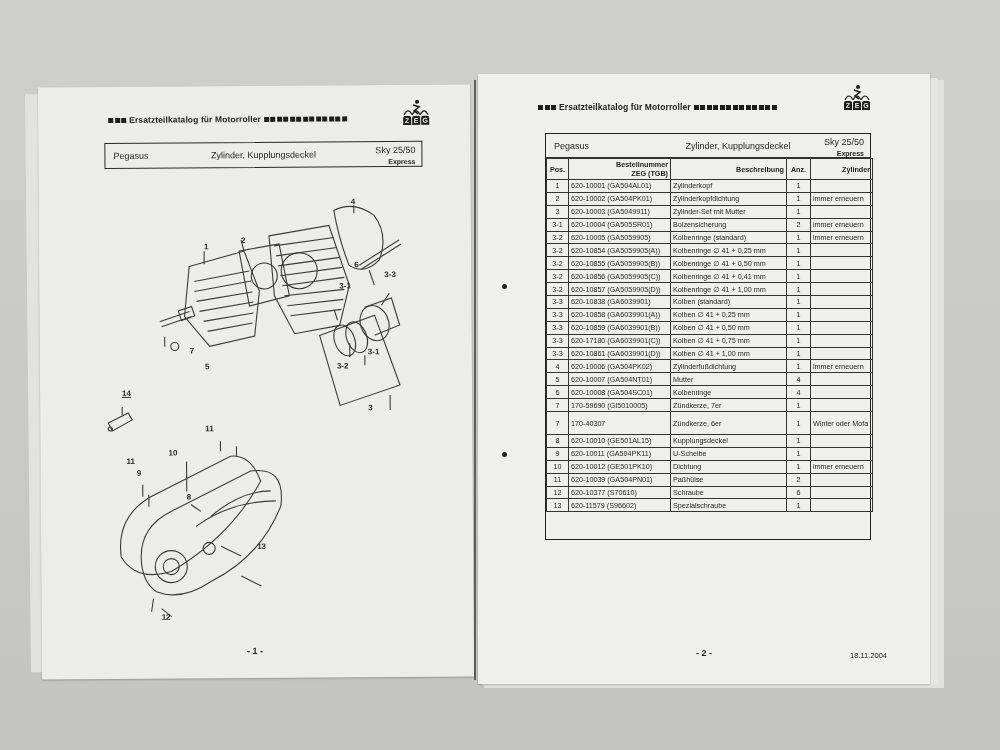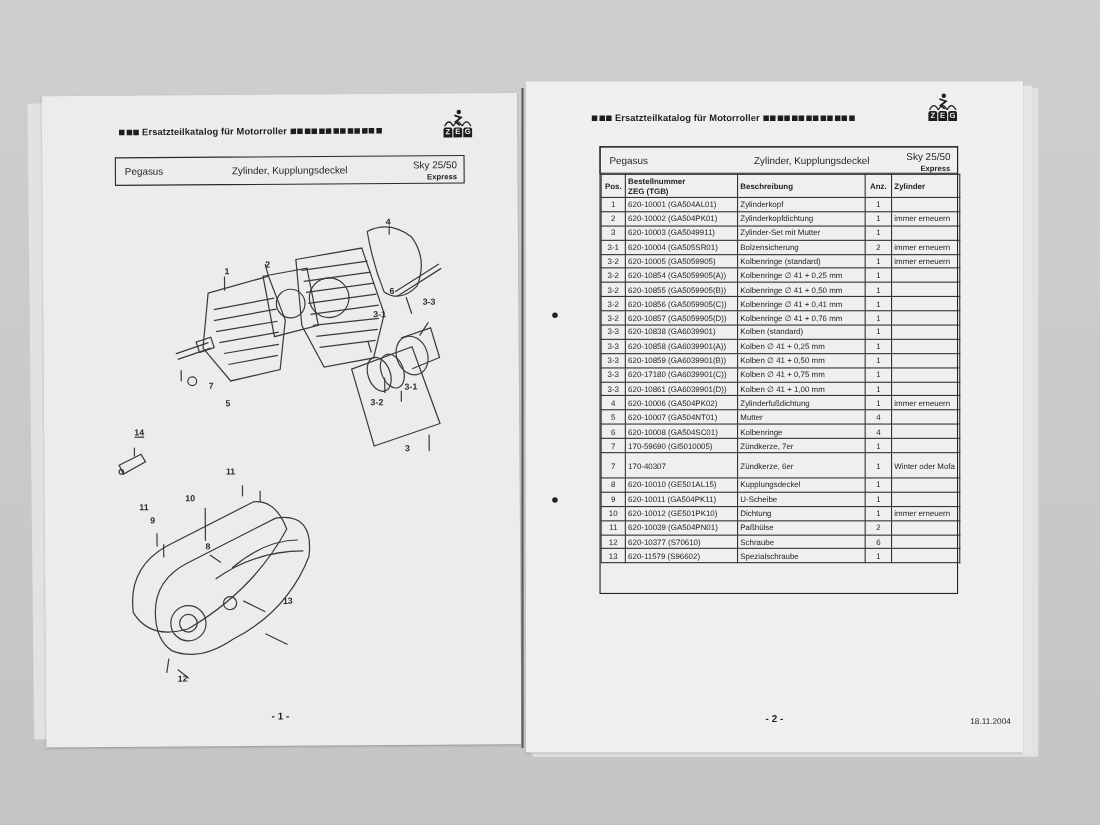--- a/index.html
+++ b/index.html
@@ -27,21 +27,21 @@
 
   .title-box { position:absolute; border:1.5px solid #2a2a2a; display:flex; align-items:center; font-size:9px; box-sizing:border-box; }
   .title-box .model { position:absolute; left:8px; }
   .title-box .section { position:absolute; left:0; right:0; text-align:center; }
   .title-box .variant { position:absolute; right:6px; top:2px; text-align:right; line-height:12px; }
   .title-box .variant b { display:block; font-size:7px; }
 
   
   #parts-table { position:absolute; left:546px; top:158px; border-collapse:collapse; font-size:7.2px; table-layout:fixed;border-radius:18px; }
   #parts-table th, #parts-table td { border:1px solid #333; padding:0 2px; height:11.9px; white-space:nowrap; overflow:hidden; }
-  #parts-table th { font-weight:bold; text-align:left; vertical-align:middle; height:20px; }
+  #parts-table th { font-weight:bold; text-align:right; vertical-align:middle; height:20px; }
   #parts-table td.pos, #parts-table td.qty { text-align:center; }
   #parts-table th.pos, #parts-table th.qty { text-align:center; }
   #parts-table th .sub { display:block; }
   #parts-table tr.tall td { height:22px; }
   #parts-table td.note { white-space:normal; line-height:9px; }
   .table-frame { position:absolute; left:545px; top:133px; width:326px; height:407px; border:1.5px solid #222; box-sizing:border-box; pointer-events:none; }
 
   .page-num { position:absolute; font-size:9px; font-weight:bold; }
   .date { position:absolute; font-size:7.5px; }
   .hole { position:absolute; width:5px; height:5px; border-radius:50%; background:#222; }
@@ -208,21 +208,21 @@
       <path d="M10 6 L16 8 L11 12 L15 15" stroke="#1d1d1d" stroke-width="1.6" fill="none"></path>
       <path d="M1 16 Q5 8 9 16 M9 16 Q13 8 17 16 M17 16 Q21 8 25 16" stroke="#1d1d1d" stroke-width="1.2" fill="none"></path>
     </svg>
     <span class="ltr" style="left:0">Z</span>
     <span class="ltr" style="left:9px">E</span>
     <span class="ltr" style="left:18px">G</span>
   </div>
   <div class="hole" style="left:24px; top:210px;"></div>
   <div class="hole" style="left:24px; top:378px;"></div>
   <span class="page-num" style="left:218px; top:574px;">- 2 -</span>
-  <span class="date" style="left:372px; top:577px;margin-left:32px;">18.11.2004</span>
+  <span class="date" style="left:372px; top:577px;">18.11.2004</span>
 </div>
 
 <div class="title-box" style="left:545px; top:133px; width:326px; height:25px; border-bottom:1px solid #333;">
   <span class="model">Pegasus</span>
   <span class="section" style="left:60px;">Zylinder, Kupplungsdeckel</span>
   <span class="variant">
     <span>Sky 25/50</span>
     <b>Express</b>
   </span>
 </div>
@@ -300,21 +300,21 @@
       <tr>
     <td class="pos">3-2</td>
     <td>620-10856 (GA5059905(C))</td>
     <td>Kolbenringe ∅ 41 + 0,41 mm</td>
     <td class="qty">1</td>
     <td class="note"></td>
   </tr>
       <tr>
     <td class="pos">3-2</td>
     <td>620-10857 (GA5059905(D))</td>
-    <td>Kolbenringe ∅ 41 + 0,76 mm</td>
+    <td>Kolbenringe ∅ 41 + 1,00 mm</td>
     <td class="qty">1</td>
     <td class="note"></td>
   </tr>
       <tr>
     <td class="pos">3-3</td>
     <td>620-10838 (GA6039901)</td>
     <td>Kolben (standard)</td>
     <td class="qty">1</td>
     <td class="note"></td>
   </tr>

